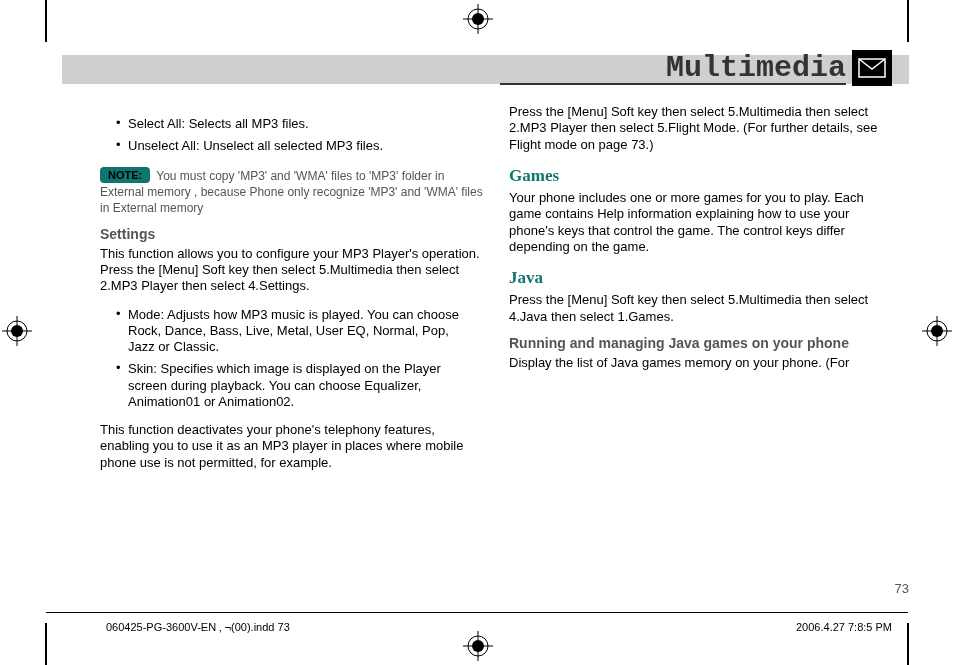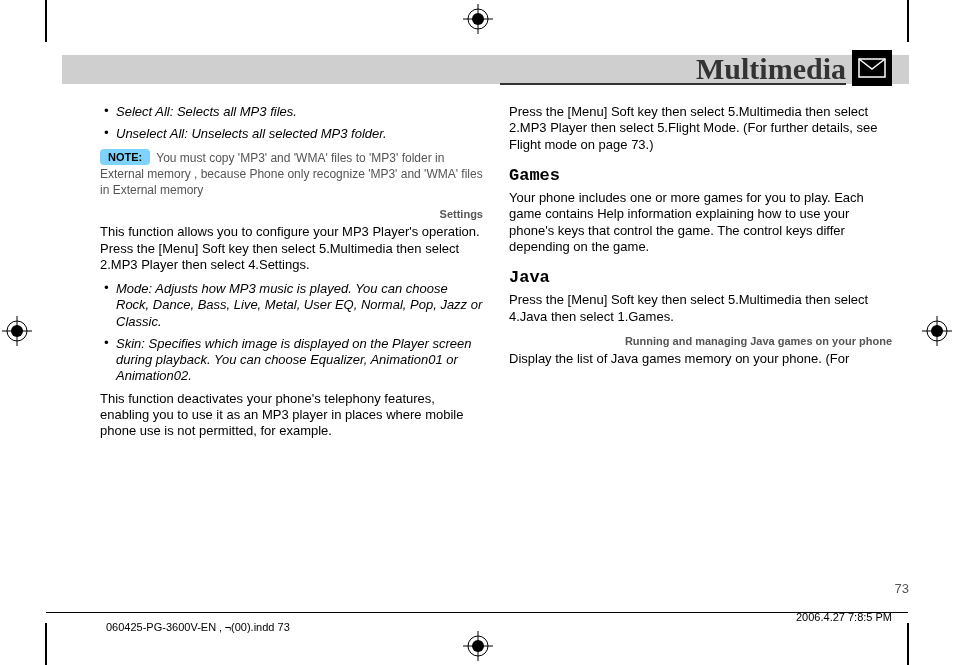--- a/index.html
+++ b/index.html
@@ -5,37 +5,37 @@
   html,body{margin:0;padding:0;font-family:Helvetica,Arial,sans-serif;background:#fff;}
   .page{width:954px;height:665px;position:relative;color:#000;font-size:13px;line-height:1.25;}
   
   .crop-v-left{position:absolute;left:45px;top:0;width:2px;height:42px;background:#000;}
   .crop-v-right{position:absolute;right:45px;top:0;width:2px;height:42px;background:#000;}
   .crop-v-left-bot{position:absolute;left:45px;bottom:0;width:2px;height:42px;background:#000;}
   .crop-v-right-bot{position:absolute;right:45px;bottom:0;width:2px;height:42px;background:#000;}
   .reg-circle{position:absolute;}
   
   .header-band{position:absolute;left:62px;top:55px;height:29px;right:45px;background:#cfcfcf;}
-  .header-title{position:absolute;right:108px;top:50px;font-family:Liberation Serif, serif;font-weight:bold;font-size:30px;color:#333;}
+  .header-title{position:absolute;right:108px;top:50px;font-family:Liberation Mono, monospace;font-weight:bold;font-size:30px;color:#333;}
   .title-rule{position:absolute;left:500px;right:108px;top:83px;height:2px;background:#333;}
   .mail-icon-box{position:absolute;right:62px;top:50px;width:40px;height:36px;background:#000;display:flex;align-items:center;justify-content:center;}
   .columns{position:absolute;left:100px;top:104px;right:62px;bottom:68px;display:flex;gap:26px;}
   .col{flex:1;}
-  ul.b{list-style:none;margin:0;padding:0;font-style:italic;}
+  ul.b{list-style:none;margin:12px;padding:0;}
   ul.b li{position:relative;padding-left:16px;margin-bottom:6px;}
   ul.b li::before{content:"•";position:absolute;left:4px;top:-1px;}
-  .note-badge{display:inline-block;background:#7dd3fc;color:#000;border-radius:4px;padding:1px 8px;font-size:11px;font-weight:bold;margin-right:6px;vertical-align:1px;}
+  .note-badge{display:inline-block;background:#0f766e;color:#000;border-radius:4px;padding:1px 8px;font-size:11px;font-weight:bold;margin-right:6px;vertical-align:1px;}
   .note-text{font-size:12px;color:#555;line-height:1.35;}
-  h2{font-family:Liberation Mono, monospace;font-weight:bold;font-size:17px;margin:12px 0 4px 0;color:#000000;}
-  h3{font-family:"Trebuchet MS",Helvetica,Arial,sans-serif;font-weight:bold;font-size:11px;margin:10px 0 3px 0;color:#555;line-height:1.2;text-align:right;}
+  h2{font-family:Liberation Serif, serif;font-weight:bold;font-size:17px;margin:12px 0 4px 0;color:#0f766e;}
+  h3{font-family:"Trebuchet MS",Helvetica,Arial,sans-serif;font-weight:bold;font-size:14px;margin:10px 0 3px 0;color:#555;line-height:1.2;}
   .para{margin:0 0 8px 0;}
   .page-num{position:absolute;right:45px;bottom:68px;font-size:13px;color:#555;}
   .footer-line{position:absolute;left:46px;right:46px;bottom:52px;height:2px;border-bottom:1px solid #000;}
   .footer-left{position:absolute;left:62px;bottom:30px;font-size:11px;margin-left:44px;}
-  .footer-right{position:absolute;right:62px;bottom:40px;font-size:11px;}
+  .footer-right{position:absolute;right:62px;bottom:30px;font-size:11px;}
 </style>
 </head>
 <body>
 <div class="page">
 
 <div class="crop-v-left"></div>
 <div class="crop-v-right"></div>
 <div class="crop-v-left-bot"></div>
 <div class="crop-v-right-bot"></div>
 
@@ -71,21 +71,21 @@
   <svg width="28" height="20">
         <rect x="1" y="1" width="26" height="18" fill="none" stroke="#fff" stroke-width="1.5"></rect>
         <polyline points="1,1 14,11 27,1" fill="none" stroke="#fff" stroke-width="1.5"></polyline>
       </svg>
 </div>
 
 <div class="columns">
   <div class="col">
     <ul class="b">
       <li>Select All: Selects all MP3 files.</li>
-      <li>Unselect All: Unselects all selected MP3 folder.</li>
+      <li>Unselect All: Unselect all selected MP3 files.</li>
     </ul>
     <div class="note-text" style="margin-top:6px">
       <span class="note-badge">NOTE:</span><span>You must copy 'MP3' and 'WMA' files to 'MP3' folder in External memory , because Phone only recognize 'MP3' and 'WMA' files in External memory</span>
     </div>
     <h3>Settings</h3>
     <p class="para">This function allows you to configure your MP3 Player's operation. Press the [Menu] Soft key then select 5.Multimedia then select 2.MP3 Player then select 4.Settings.</p>
     <ul class="b">
       <li>Mode: Adjusts how MP3 music is played. You can choose Rock, Dance, Bass, Live, Metal, User EQ, Normal, Pop, Jazz or Classic.</li>
       <li>Skin: Specifies which image is displayed on the Player screen during playback. You can choose Equalizer, Animation01 or Animation02.</li>
     </ul>

